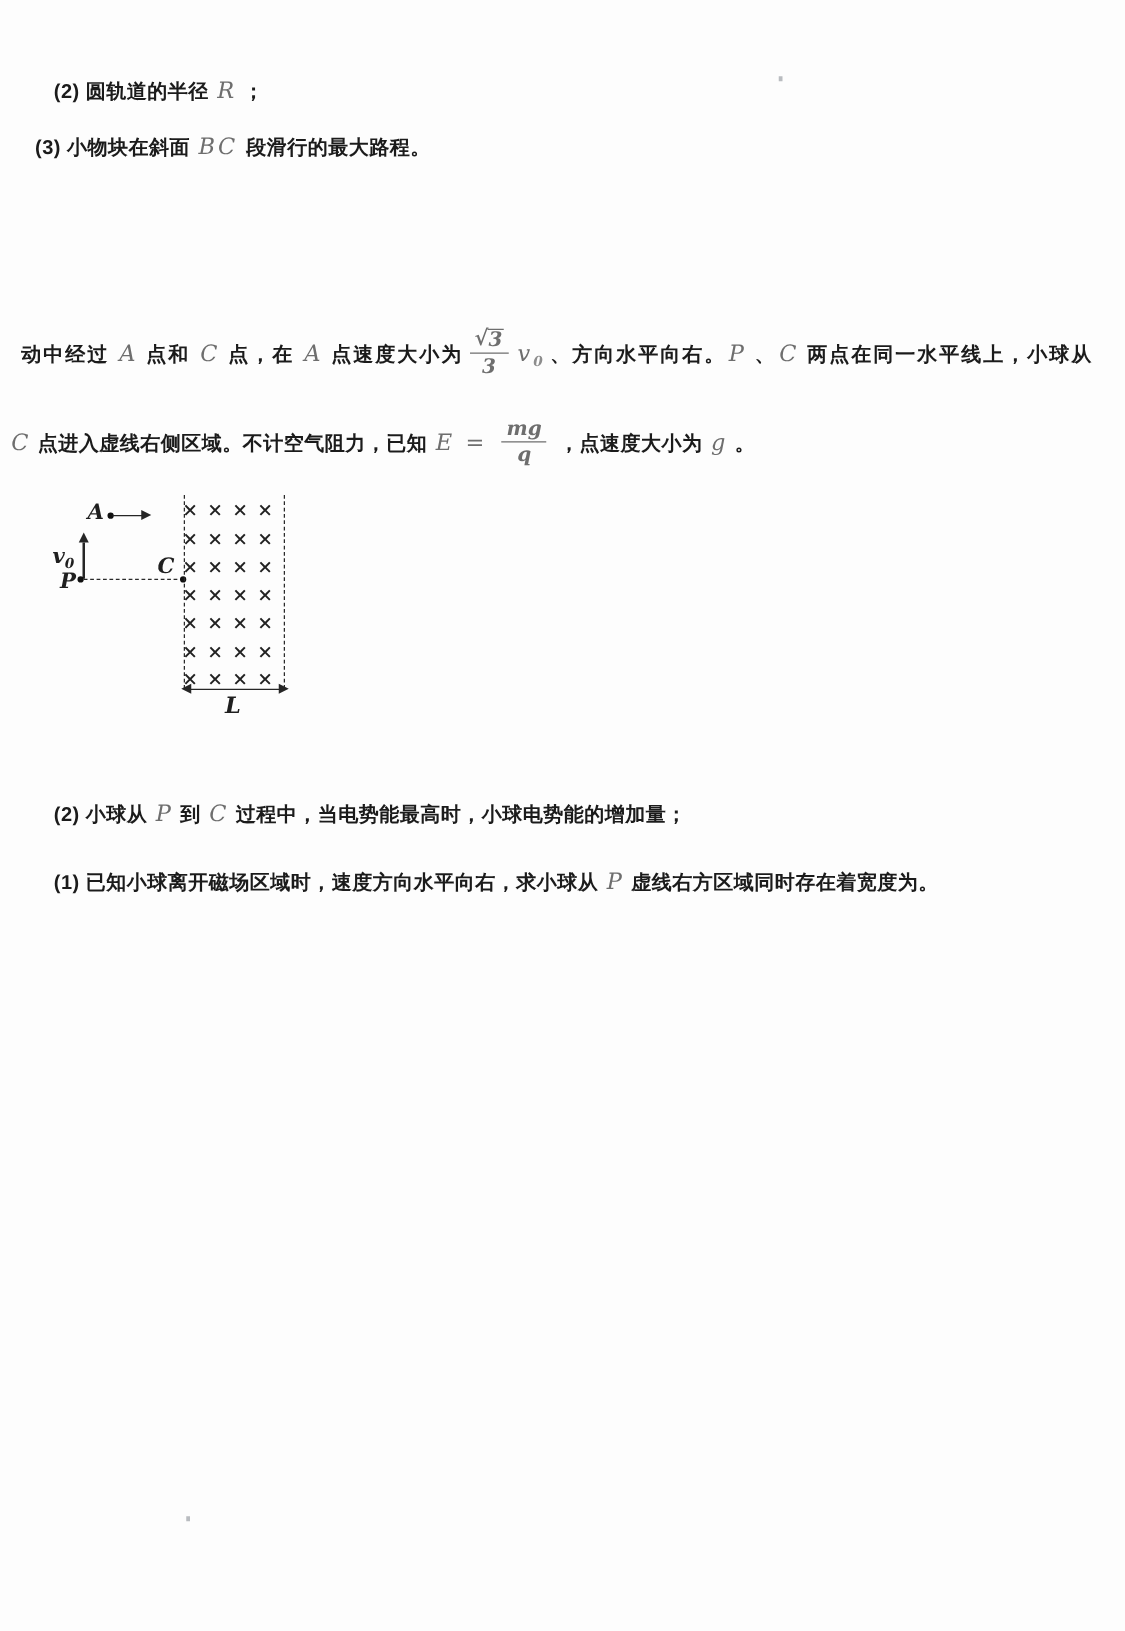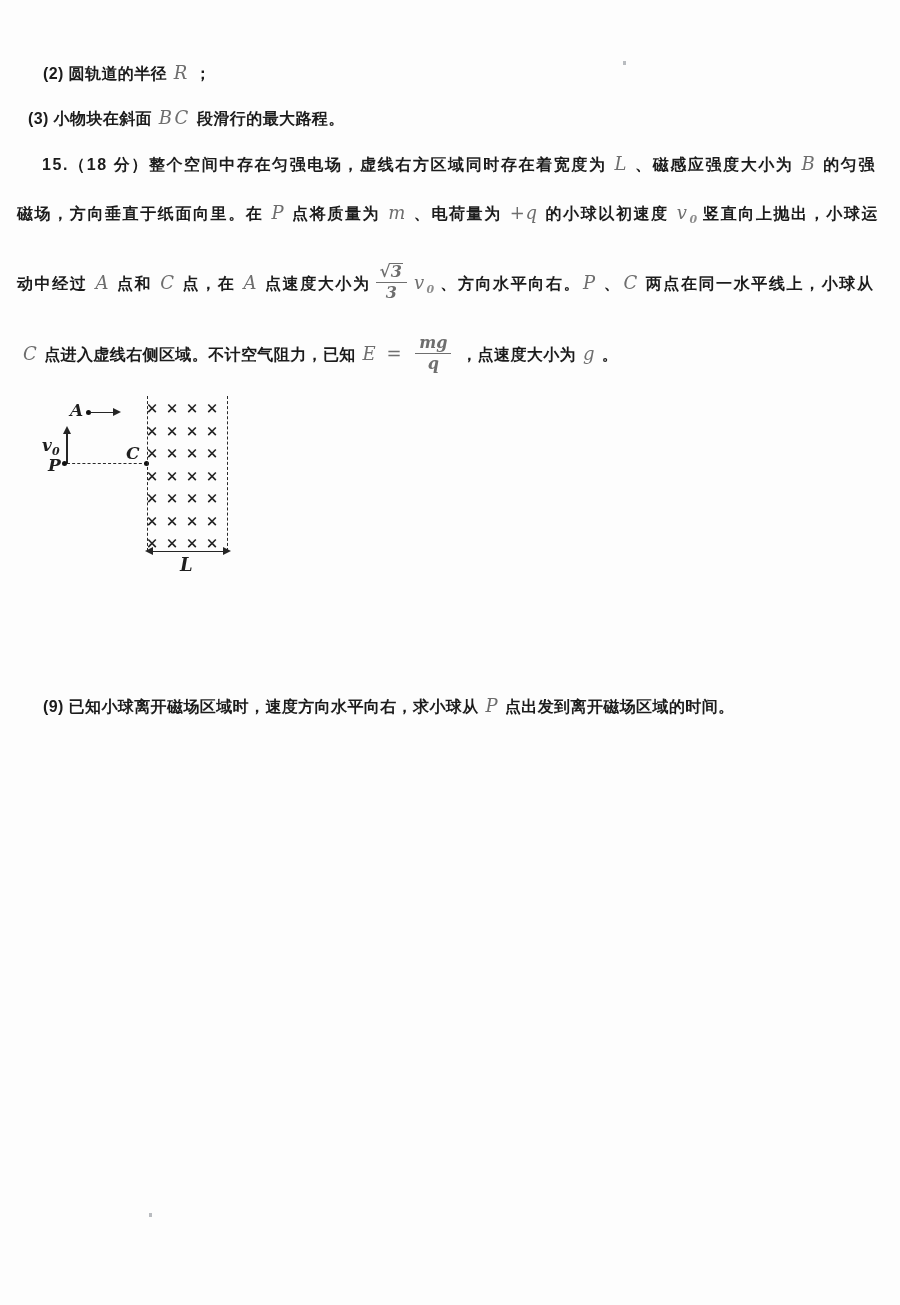--- a/index.html
+++ b/index.html
@@ -45,27 +45,25 @@
 </style>
 </head>
 <body>
 
 <div class="page">
 
   <div class="tl" style="left:43px;top:64px;"><span class="cn">(2) 圆轨道的半径 </span><span class="mv">R</span><span class="cn"> ；</span></div>
 
   <div class="tl" style="left:28px;top:109px;"><span class="cn">(3) 小物块在斜面 </span><span class="mv wide">BC</span><span class="cn"> 段滑行的最大路程。</span></div>
 
-  <div class="tl just" style="left:42px;top:155px;"><span class="cn">15.（18 分）整个空间中存在匀强电场，虚线右方区域同时存在着宽度为 </span><span class="mv">L</span><span class="cn"> 、磁感应强度大小为 </span><span class="mv">B</span><span class="cn"> 的匀强</span></div>
 
-  <div class="tl just" style="left:17px;top:204px;"><span class="cn">磁场，方向垂直于纸面向里。在 </span><span class="mv">P</span><span class="cn"> 点将质量为 </span><span class="mv">m</span><span class="cn"> 、电荷量为 </span><span class="mv">+q</span><span class="cn"> 的小球以初速度 </span><span class="mv">v</span><sub class="ms">0</sub><span class="cn"> 竖直向上抛出，小球运</span></div>
 
   <div class="tl just" style="left:17px;top:265px;"><span class="cn">动中经过 </span><span class="mv">A</span><span class="cn"> 点和 </span><span class="mv">C</span><span class="cn"> 点，在 </span><span class="mv">A</span><span class="cn"> 点速度大小为</span><span class="frac"><span class="fnum"><span class="radical">√</span><span class="radicand">3</span></span><span class="fden">3</span></span><span class="mv">v</span><sub class="ms">0</sub><span class="cn"> 、方向水平向右。</span><span class="mv">P</span><span class="cn"> 、</span><span class="mv">C</span><span class="cn"> 两点在同一水平线上，小球从</span></div>
 
-  <div class="tl" style="left:21px;top:337px;"><span class="mv">C</span><span class="cn"> 点进入虚线右侧区域。不计空气阻力，已知 </span><span class="mv">E</span><span class="mv"> = </span><span class="frac"><span class="fnum">mg</span><span class="fden">q</span></span><span class="cn"> ，点速度大小为 </span><span class="mv">g</span><span class="cn"> 。</span></div>
+  <div class="tl" style="left:7px;top:337px;"><span class="mv">C</span><span class="cn"> 点进入虚线右侧区域。不计空气阻力，已知 </span><span class="mv">E</span><span class="mv"> = </span><span class="frac"><span class="fnum">mg</span><span class="fden">q</span></span><span class="cn"> ，点速度大小为 </span><span class="mv">g</span><span class="cn"> 。</span></div>
 
   <div class="diagram">
 
     <span class="dl" style="left:30px;top:9px;">A</span>
     <span class="dot" style="left:46px;top:17px;"></span>
     <div class="ln" style="left:50px;top:18.5px;width:24px;height:1.6px;"></div>
     <div class="arr-r" style="left:73px;top:15px;"></div>
 
     <span class="dl" style="left:2px;top:44px;"><span>v</span><sub>0</sub></span>
     <div class="ln" style="left:26px;top:41px;width:1.6px;height:29px;"></div>
@@ -113,19 +111,20 @@
         <span class="fx" style="left: 60px; top: 142px;">×</span>
       </div>
 
     <div class="ln" style="left:110px;top:157.5px;width:74px;height:1.6px;"></div>
     <div class="arr-l" style="left:105px;top:154px;"></div>
     <div class="arr-r" style="left:183px;top:154px;"></div>
     <span class="dl" style="left:140px;top:163px;font-size:18px;">L</span>
   </div>
 
 
+  <div class="tl" style="left:43px;top:643px;"><span class="cn">(2) 小球从 </span><span class="mv">P</span><span class="cn"> 到 </span><span class="mv">C</span><span class="cn"> 过程中，当电势能最高时，小球电势能的增加量；</span></div>
 
-  <div class="tl" style="left:43px;top:697px;"><span class="cn">(9) 已知小球离开磁场区域时，速度方向水平向右，求小球从 </span><span class="mv">P</span><span class="cn"> 点出发到离开磁场区域的时间。</span></div>
+  <div class="tl" style="left:43px;top:697px;"><span class="cn">(1) 已知小球离开磁场区域时，速度方向水平向右，求小球从 </span><span class="mv">P</span><span class="cn"> 虚线右方区域同时存在着宽度为。</span></div>
 
   <div class="speck" style="left:623px;top:61px;"></div>
   <div class="speck" style="left:149px;top:1213px;"></div>
 
 </div>
 
 </body></html>

